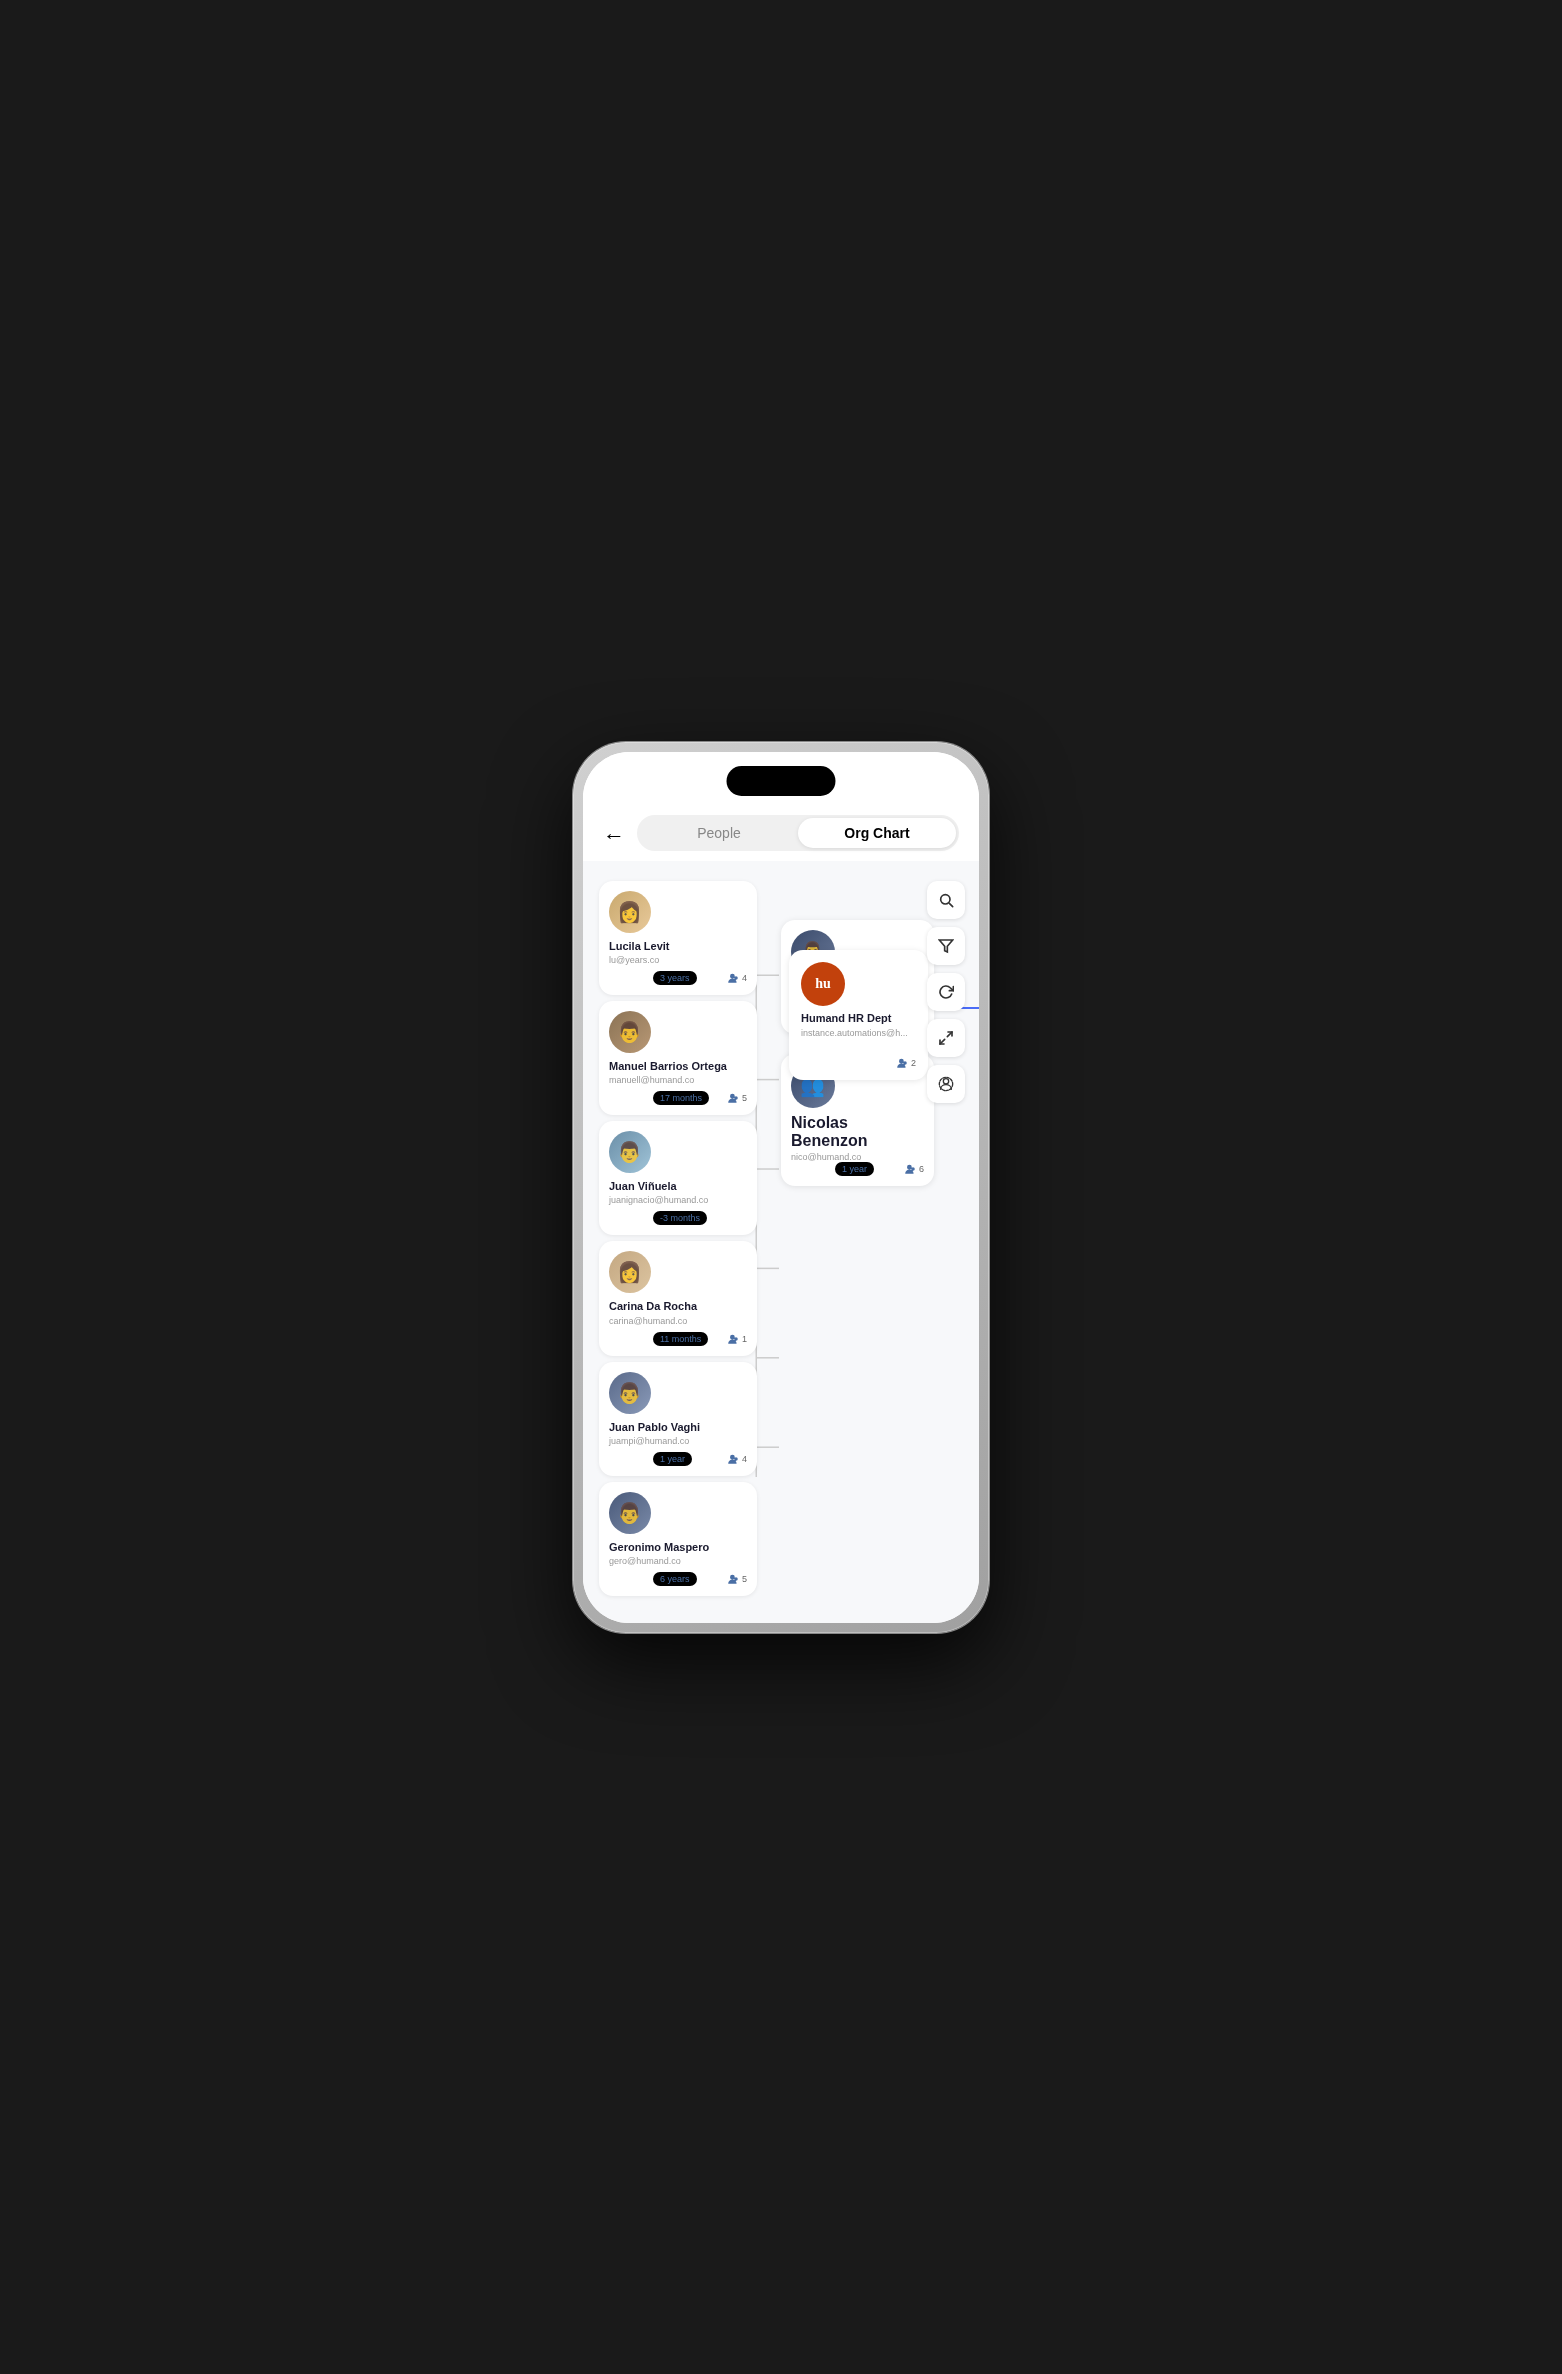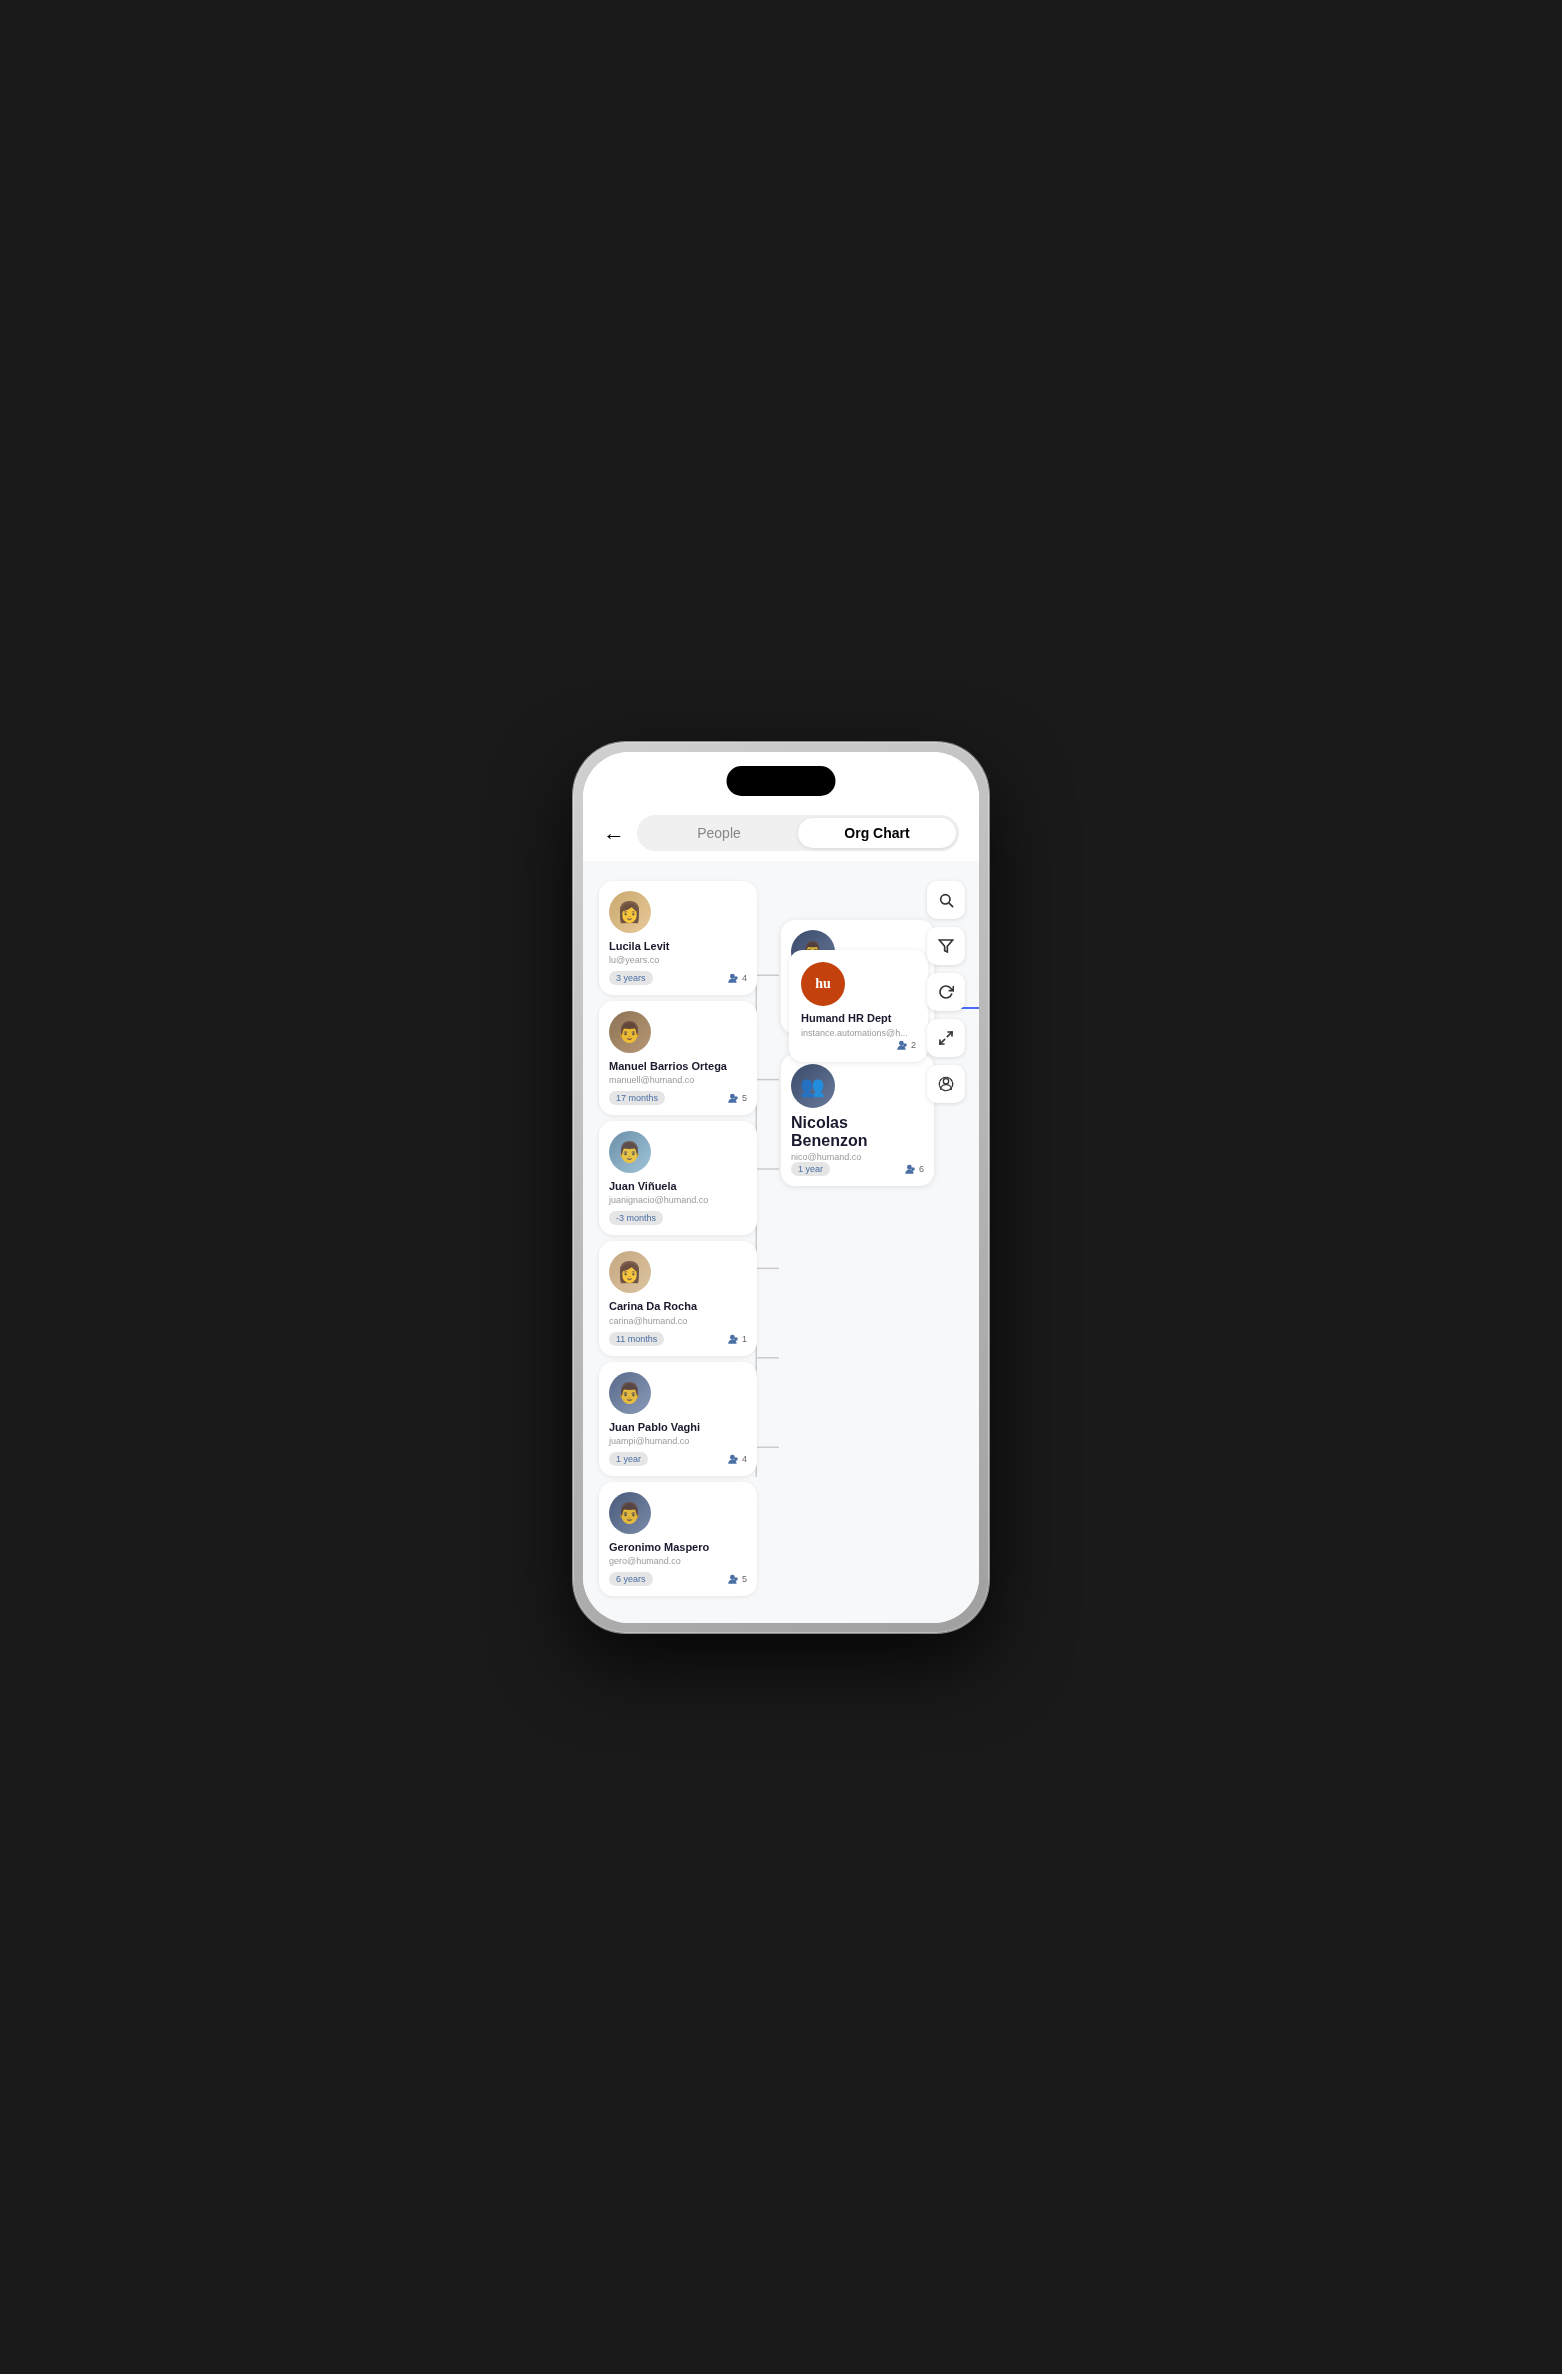--- a/index.html
+++ b/index.html
@@ -176,26 +176,27 @@
       margin-bottom: 6px;
     }
 
     .card-footer {
       display: flex;
       align-items: center;
       justify-content: space-between;
     }
 
     .tenure-badge {
-      background: #e5e5e5;
+      background: #000000;
       color: #4a6fa5;
       font-size: 9px;
       padding: 2px 7px;
       border-radius: 8px;
       font-weight: 500;
+      margin-left: 44px;
     }
 
     .reports-badge {
       display: flex;
       align-items: center;
       gap: 3px;
       color: #666;
       font-size: 9px;
     }
 
@@ -271,21 +272,21 @@
     .hr-name {
       font-size: 11px;
       font-weight: 700;
       color: #1a1a2e;
       margin-bottom: 4px;
     }
 
     .hr-email {
       font-size: 9px;
       color: #999;
-      margin-bottom: 2px;
+      margin-bottom: 20px;
     }
 
     
     .connector-svg {
       position: absolute;
       top: 0;
       left: 0;
       width: 100%;
       height: 100%;
       pointer-events: none;

